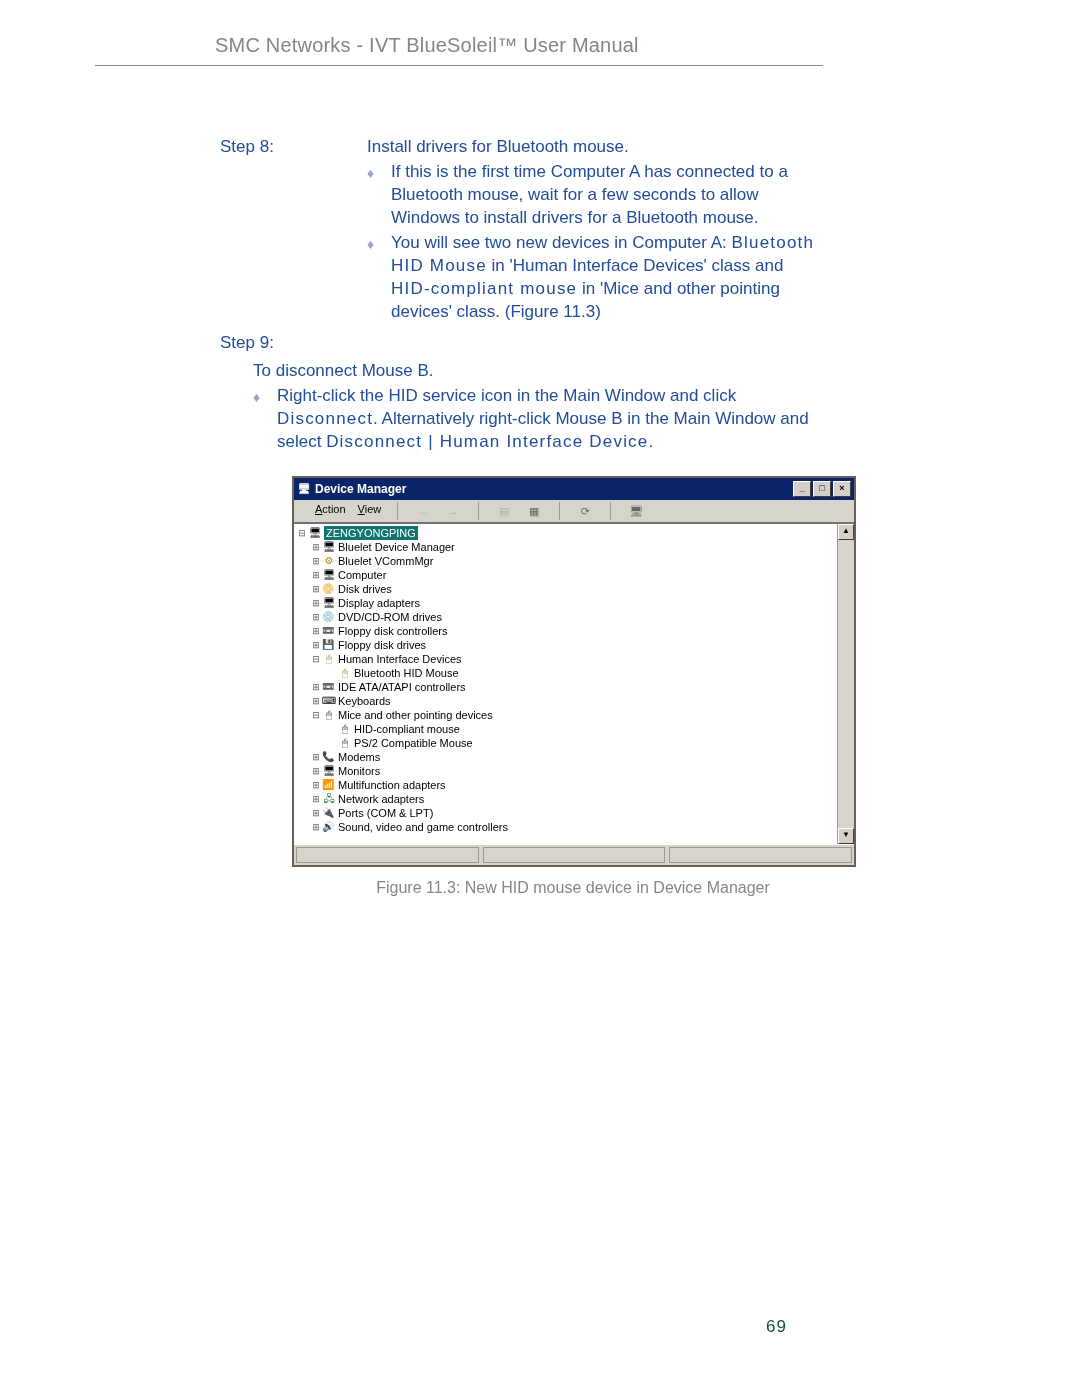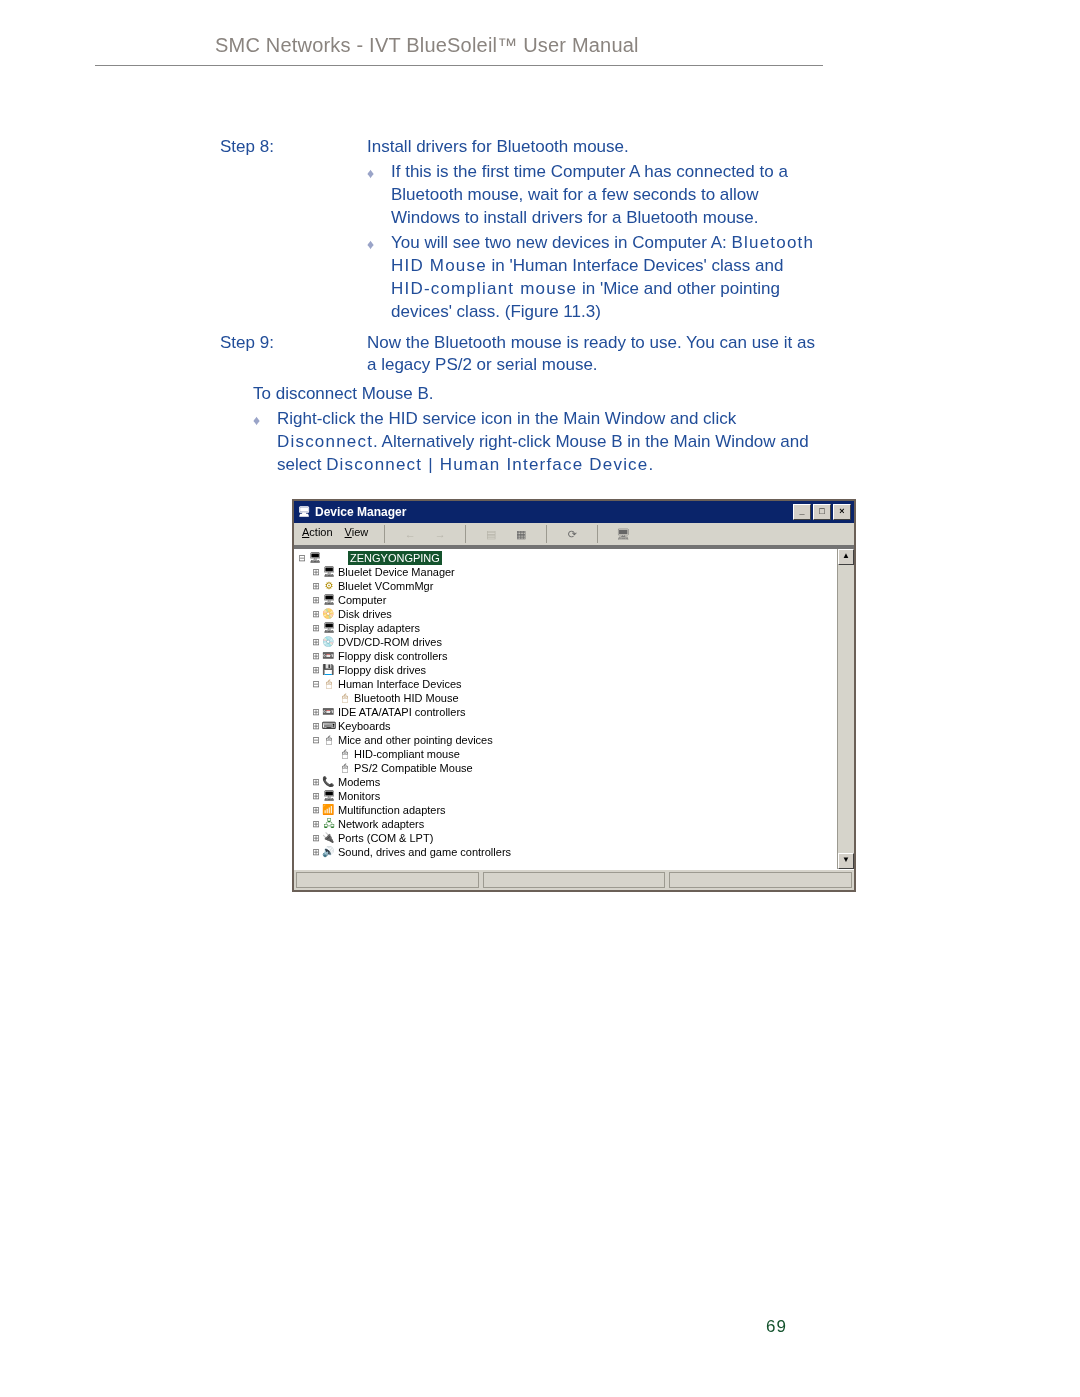--- a/index.html
+++ b/index.html
@@ -95,23 +95,23 @@
     border-right-color:#404040; border-bottom-color:#404040;
     margin-left: 2px;
     font-size: 9px;
     line-height: 12px;
     text-align: center;
     color:#000;
     font-family: Arial;
   }
   .dm-menubar {
     display: flex;
-    padding: 2px 8px;
+    padding: 2px 21px;
     background: #d6d4cb;
-    border-bottom: 4px solid #737373;
+    border-bottom: 2px solid #737373;
     font-size: 11px;
     gap: 12px;
   }
   .dm-menubar .menu-item { }
   .dm-menubar .menu-item .ul { text-decoration: underline; }
   .tb-sep { width:1px; height:18px; background:#9c9a90; margin:0 4px; }
   .tb-btn {
     width: 18px; height: 18px;
     display:flex; align-items:center; justify-content:center;
     font-size: 11px; color:#666;
@@ -162,21 +162,21 @@
   .ic-fd::before   { content:"💾"; font-size:10px;}
   .ic-hid::before  { content:"🖱"; font-size:10px; color:#a07030;}
   .ic-kb::before   { content:"⌨"; font-size:10px;}
   .ic-mouse::before{ content:"🖱"; font-size:10px;}
   .ic-modem::before{ content:"📞"; font-size:10px; color:#c8a000;}
   .ic-net::before  { content:"🖧"; font-size:10px; color:#2a7a2a;}
   .ic-port::before { content:"🔌"; font-size:10px; color:#a88;}
   .ic-snd::before  { content:"🔊"; font-size:10px; color:#c8a000;}
   .ic-mf::before   { content:"📶"; font-size:10px; color:#888;}
   .root-label {
-    background:#14532d; color:#fff; padding:0 2px;margin-left:24px;
+    background:#0f766e; color:#fff; padding:0 2px;
   }
   .dm-status {
     display:flex; height:20px; background:#d6d4cb;
     border-top:1px solid #fff;
   }
   .dm-status div { flex:1; border:1px solid #9c9a90; margin:2px; background:#d6d4cb;}
   .caption {
     text-align: center;
     color:#8b8680;
     font-size: 16px;
@@ -216,21 +216,20 @@
             <span class="txt">
               <span>You will see two new devices in Computer A: </span><span class="tracked">Bluetooth HID Mouse</span><span> in 'Human Interface Devices' class and </span><span class="tracked">HID-compliant mouse</span><span> in 'Mice and other pointing devices' class. (Figure 11.3)</span>
             </span>
           </li>
         </ul>
       </div>
     </div>
 
     <div class="step">
       <div class="step-label">Step 9:</div>
-      <div class="step-body">Now the Bluetooth mouse is ready to use. You can use it as a legacy PS/2 or serial mouse.</div>
     </div>
 
     <div class="step">
       <div class="step-body">
         <div>To disconnect Mouse B.</div>
         <ul class="bullet-list">
           <li>
             <span class="diamond">♦</span>
             <span class="txt">
               <span>Right-click the HID service icon in the Main Window and click </span><span class="tracked">Disconnect</span><span>. Alternatively right-click Mouse B in the Main Window and select </span><span class="tracked">Disconnect | Human Interface Device</span><span>.</span>
@@ -386,32 +385,33 @@
             <div class="node">
                 <span class="pad1"></span>
                 <span class="tw">⊞</span>
                 <span class="ic ic-port"></span>
                 <span>Ports (COM &amp; LPT)</span>
               </div>
             <div class="node">
                 <span class="pad1"></span>
                 <span class="tw">⊞</span>
                 <span class="ic ic-snd"></span>
-                <span>Sound, drives and game controllers</span>
+                <span>Sound, video and game controllers</span>
               </div>
           </div>
           <div class="dm-scroll">
             <div class="sb-btn">▲</div>
             <div class="sb-btn">▼</div>
           </div>
         </div>
         <div class="dm-status">
           <div></div>
             <div></div>
             <div></div>
         </div>
       </div>
+      <div class="caption">Figure 11.3: New HID mouse device in Device Manager</div>
     </div>
 
   </div>
 
   <div class="page-num">69</div>
 </div>
 
 </body></html>

